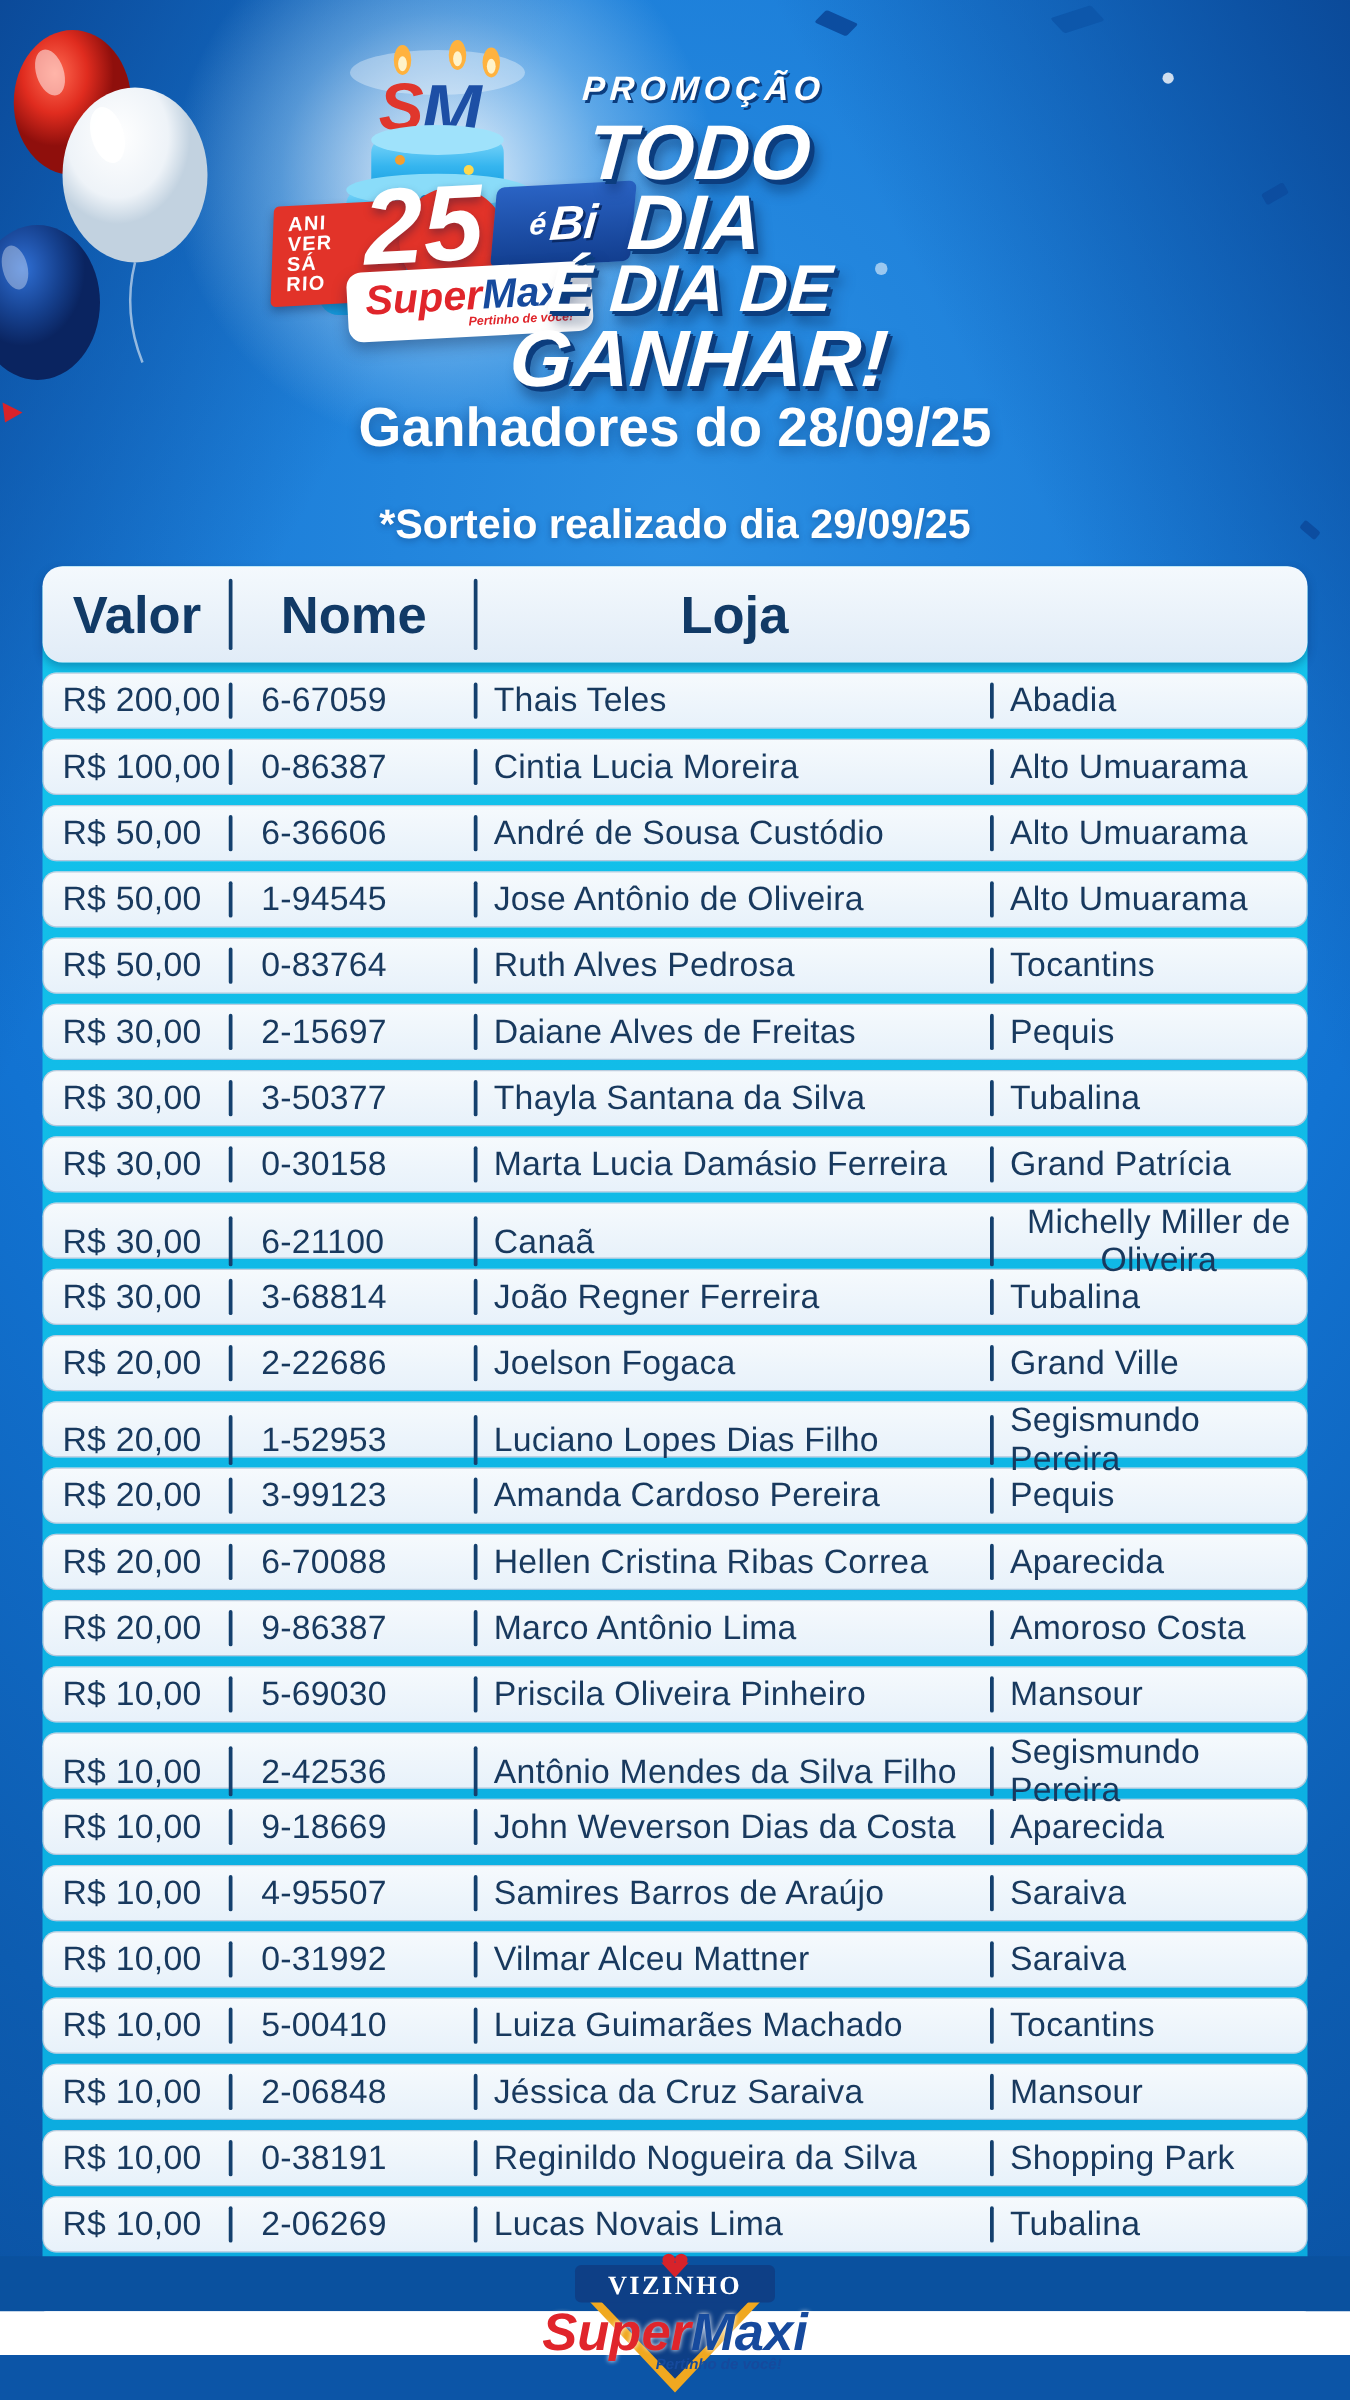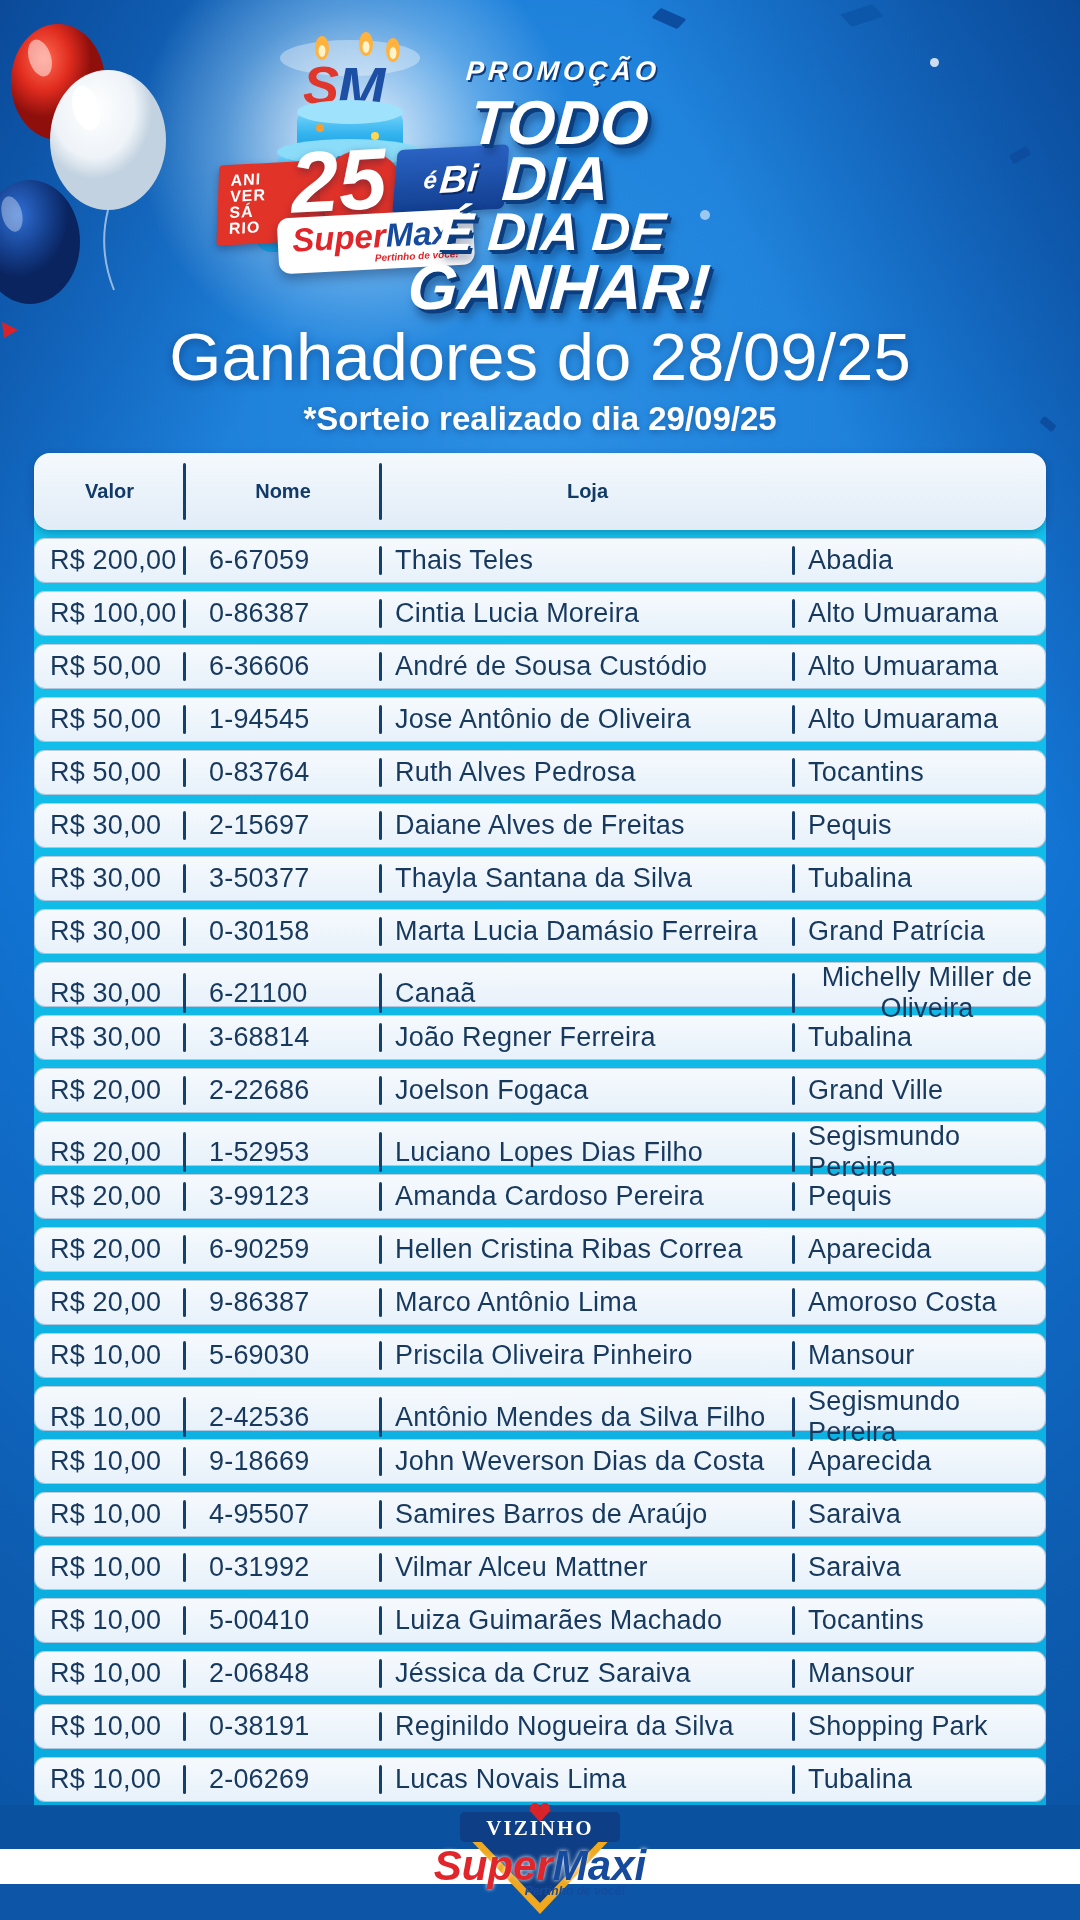--- a/index.html
+++ b/index.html
@@ -36,30 +36,30 @@
   .ribbon .e{color:#fff;font-style:italic;font-weight:700;font-size:24px;margin-right:3px;}
   .ribbon .bi{color:#fff;font-style:italic;font-weight:700;font-size:38px;text-shadow:2px 2px 0 #0a2a66;}
   .logocard{position:absolute;left:58px;top:66px;width:196px;height:56px;background:#fff;border-radius:12px;
     box-shadow:0 6px 12px rgba(0,20,60,.35);display:flex;flex-direction:column;align-items:center;justify-content:center;}
   .smword{font-style:italic;font-weight:700;line-height:1;white-space:nowrap;}
   .smword .su{color:#e0252b;font-size:33px;}
   .smword .ma{color:#164a9d;font-size:33px;}
   .logocard .tag{font-size:10px;font-weight:700;font-style:italic;color:#e0252b;align-self:flex-end;margin-right:16px;}
   
   .title{position:absolute;left:0;top:318px;width:100%;text-align:center;color:#fff;
-    font-size:67px;font-weight:400;text-shadow:0 3px 10px rgba(0,30,80,.4);}
+    font-size:44px;font-weight:700;text-shadow:0 3px 10px rgba(0,30,80,.4);}
   .subtitle{position:absolute;left:0;top:400px;width:100%;text-align:center;color:#fff;
     font-size:33px;font-weight:700;text-shadow:0 2px 6px rgba(0,30,80,.35);}
   
   .tablewrap{position:absolute;left:34px;top:453px;width:1012px;display:flex;flex-direction:column;gap:8px;
     background:linear-gradient(180deg,#14c4ec,#0aa9de);border-radius:18px;}
   .thead{height:77px;background:linear-gradient(180deg,#f4f9fd,#e1ecf7);border-radius:16px;
     display:grid;grid-template-columns:151px 196px 413px 1fr;box-shadow:0 3px 8px rgba(0,30,80,.3);}
   .thead .hcell{display:flex;align-items:center;justify-content:center;
-    font-weight:700;font-size:20px;color:#113a66;position:relative;}
+    font-weight:700;font-size:42px;color:#113a66;position:relative;}
   .row{height:45px;background:linear-gradient(180deg,#f6fafd,#e7f1fa);border-radius:11px;
     display:grid;grid-template-columns:151px 196px 413px 1fr;box-shadow:inset 0 0 0 1px rgba(16,70,130,.25);}
   .row .cell{display:flex;align-items:center;font-size:27px;color:#18395e;position:relative;letter-spacing:.2px;}
   .cell.valor{padding-left:16px;}
   .cell.cupom{padding-left:24px;}
   .cell.nome{padding-left:14px;text-align:center;}
   .cell.loja{padding-left:14px;}
   .divided>*:not(:last-child)::after{content:"";position:absolute;right:-1px;top:17%;height:66%;width:3px;border-radius:2px;background:#14406e;}
   .thead.divided>*:not(:last-child)::after{top:13%;height:74%;}
   
@@ -269,21 +269,21 @@
       <div class="cell loja">Segismundo Pereira</div>
     </div>
       <div class="row divided">
       <div class="cell valor">R$ 20,00</div>
       <div class="cell cupom">3-99123</div>
       <div class="cell nome">Amanda Cardoso Pereira</div>
       <div class="cell loja">Pequis</div>
     </div>
       <div class="row divided">
       <div class="cell valor">R$ 20,00</div>
-      <div class="cell cupom">6-90259</div>
+      <div class="cell cupom">6-70088</div>
       <div class="cell nome">Hellen Cristina Ribas Correa</div>
       <div class="cell loja">Aparecida</div>
     </div>
       <div class="row divided">
       <div class="cell valor">R$ 20,00</div>
       <div class="cell cupom">9-86387</div>
       <div class="cell nome">Marco Antônio Lima</div>
       <div class="cell loja">Amoroso Costa</div>
     </div>
       <div class="row divided">

